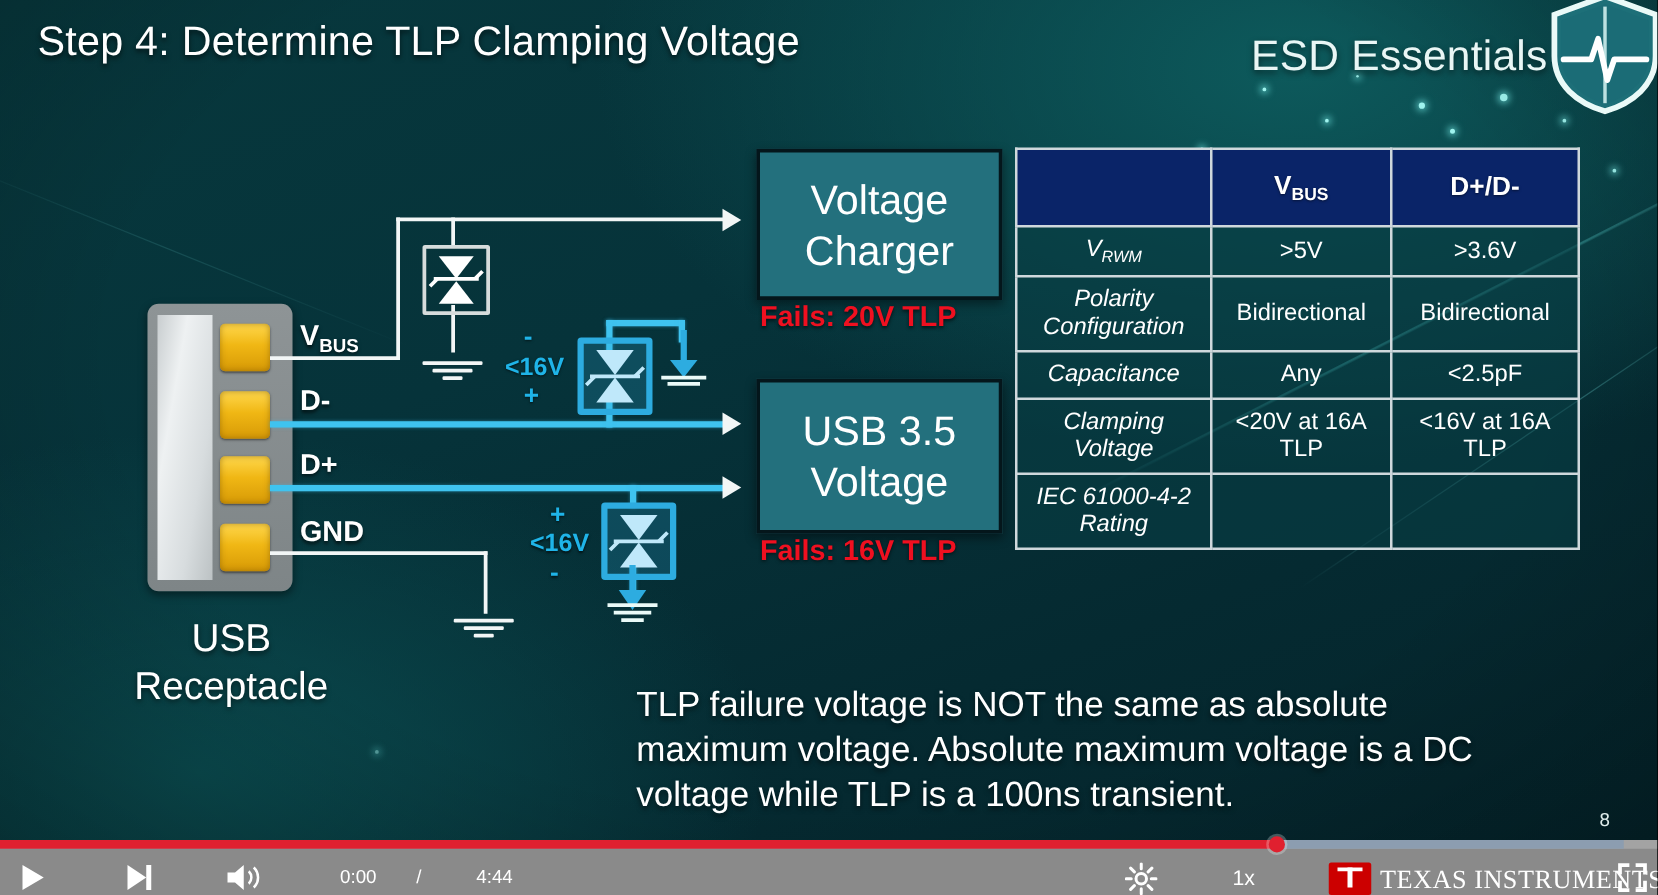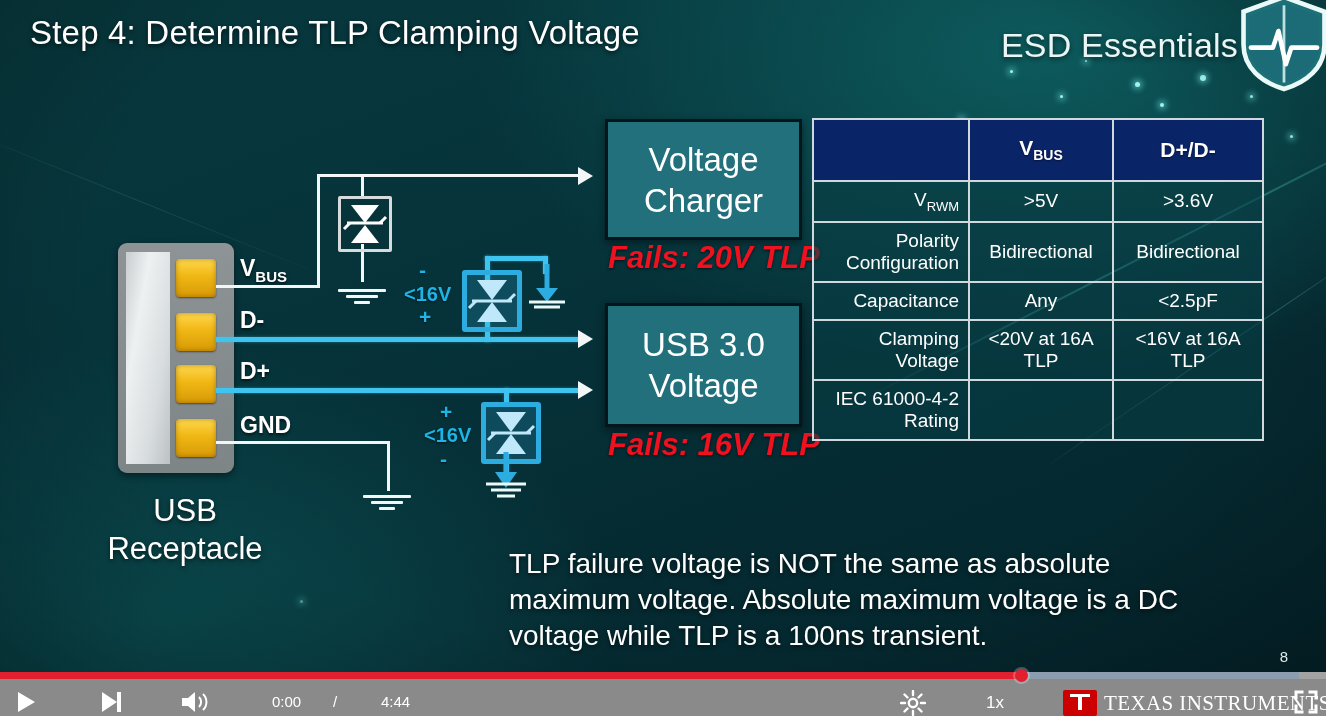--- a/index.html
+++ b/index.html
@@ -55,32 +55,32 @@
 
   .tvs{position:absolute;border:3px solid #d6dcdc;border-radius:2px;}
   .tvs.blue{border:5px solid #2dace0;background:rgba(45,172,224,.22);border-radius:3px;}
 
   .vlabel{position:absolute;color:#1fb4e8;font-weight:bold;font-size:20px;text-shadow:0 1px 2px rgba(0,0,0,.6);white-space:nowrap;}
   .sign{position:absolute;color:#1fb4e8;font-weight:bold;font-size:21px;text-shadow:0 1px 2px rgba(0,0,0,.6);}
 
   .block{position:absolute;background:#23707d;border:3px solid #04161b;
          display:flex;align-items:center;justify-content:center;text-align:center;
          color:#fff;font-size:33px;line-height:41px;box-shadow:0 3px 8px rgba(0,0,0,.45);}
-  .fail{position:absolute;color:#ef1020;font-weight:bold;font-size:31px;
-        text-shadow:0 1px 3px rgba(0,0,0,.65);white-space:nowrap;font-style:italic;}
+  .fail{position:absolute;color:#ef1020;font-weight:bold;font-size:23px;
+        text-shadow:0 1px 3px rgba(0,0,0,.65);white-space:nowrap;}
 
   
   .tbl{position:absolute;left:812px;top:118px;width:450px;border-collapse:collapse;
        table-layout:fixed;}
   .tbl td,.tbl th{border:2px solid #cfd8dc;color:#fff;font-size:18px;
        padding:7px 9px;vertical-align:middle;background:rgba(8,62,68,.62);font-weight:normal;}
   .tbl thead th{background:#0a2468;font-weight:bold;font-size:21px;text-align:center;height:46px;
        text-shadow:0 1px 2px rgba(0,0,0,.5);}
   .tbl th sub{font-size:14px;}
-  .tbl td.rh{text-align:right;font-size:19px;}
+  .tbl td.rh{text-align:center;font-size:19px;font-style:italic;}
   .tbl td.val{text-align:center;font-size:19px;}
   .tbl td sub{font-size:13px;}
   .tbl col.c1{width:156px}.tbl col.c2{width:144px}.tbl col.c3{width:150px}
 
   
   .para{position:absolute;left:509px;top:546px;width:700px;color:#fff;font-size:28px;
         line-height:36px;text-shadow:0 2px 4px rgba(0,0,0,.55);}
   .pagenum{position:absolute;right:38px;top:648px;color:#dfeceb;font-size:15px;}
 
   
@@ -234,21 +234,21 @@
     <div class="block" style="left:605px;top:119px;width:191px;height:115px;">
       <div>
         <div>Voltage</div>
         <div>Charger</div>
       </div>
     </div>
     <div class="fail" style="left:608px;top:240px;">Fails: 20V TLP</div>
 
     <div class="block" style="left:605px;top:303px;width:191px;height:118px;">
       <div>
-        <div>USB 3.0</div>
+        <div>USB 3.5</div>
         <div>Voltage</div>
       </div>
     </div>
     <div class="fail" style="left:608px;top:427px;">Fails: 16V TLP</div>
 
     <table class="tbl">
       <colgroup>
           <col class="c1">
           <col class="c2">
           <col class="c3">

